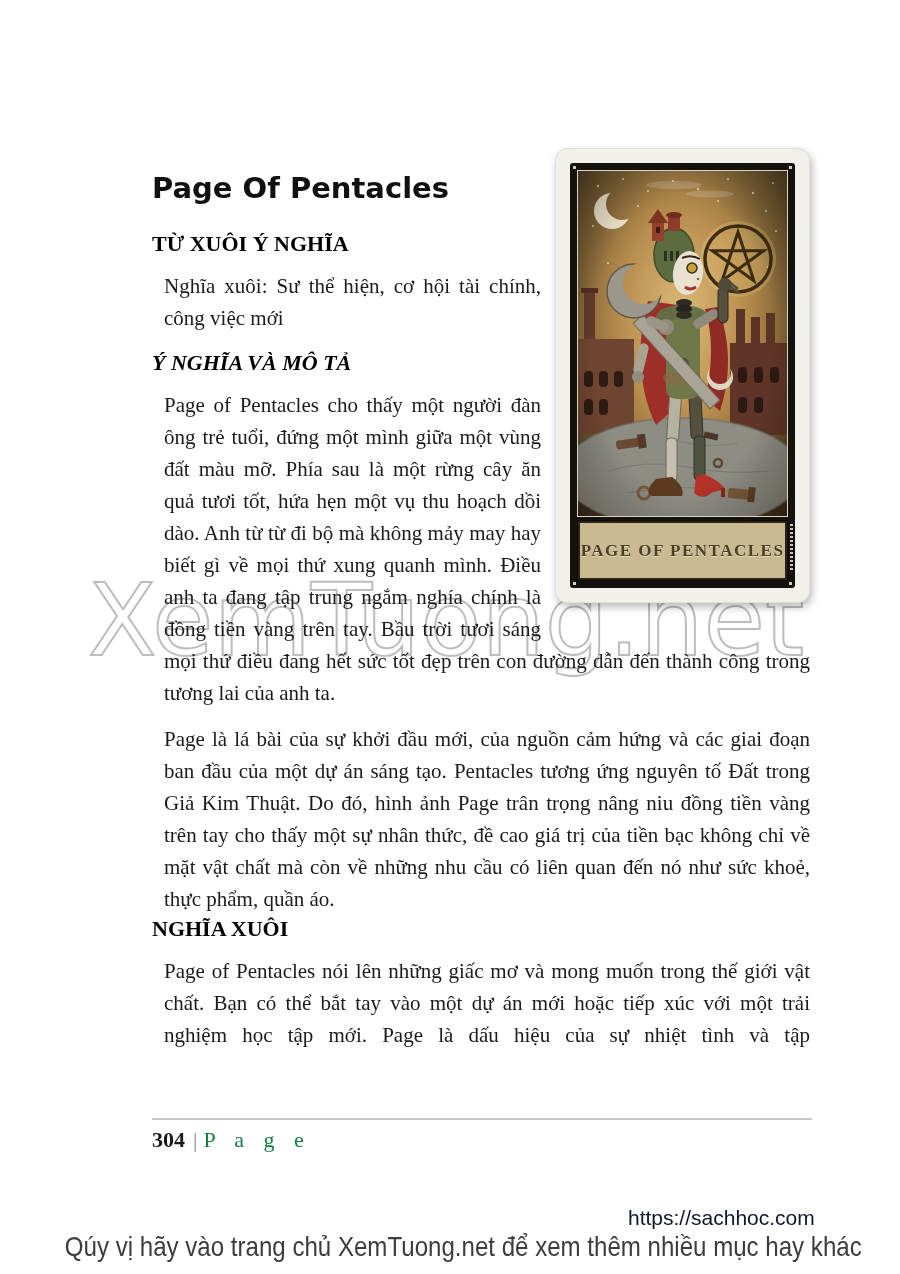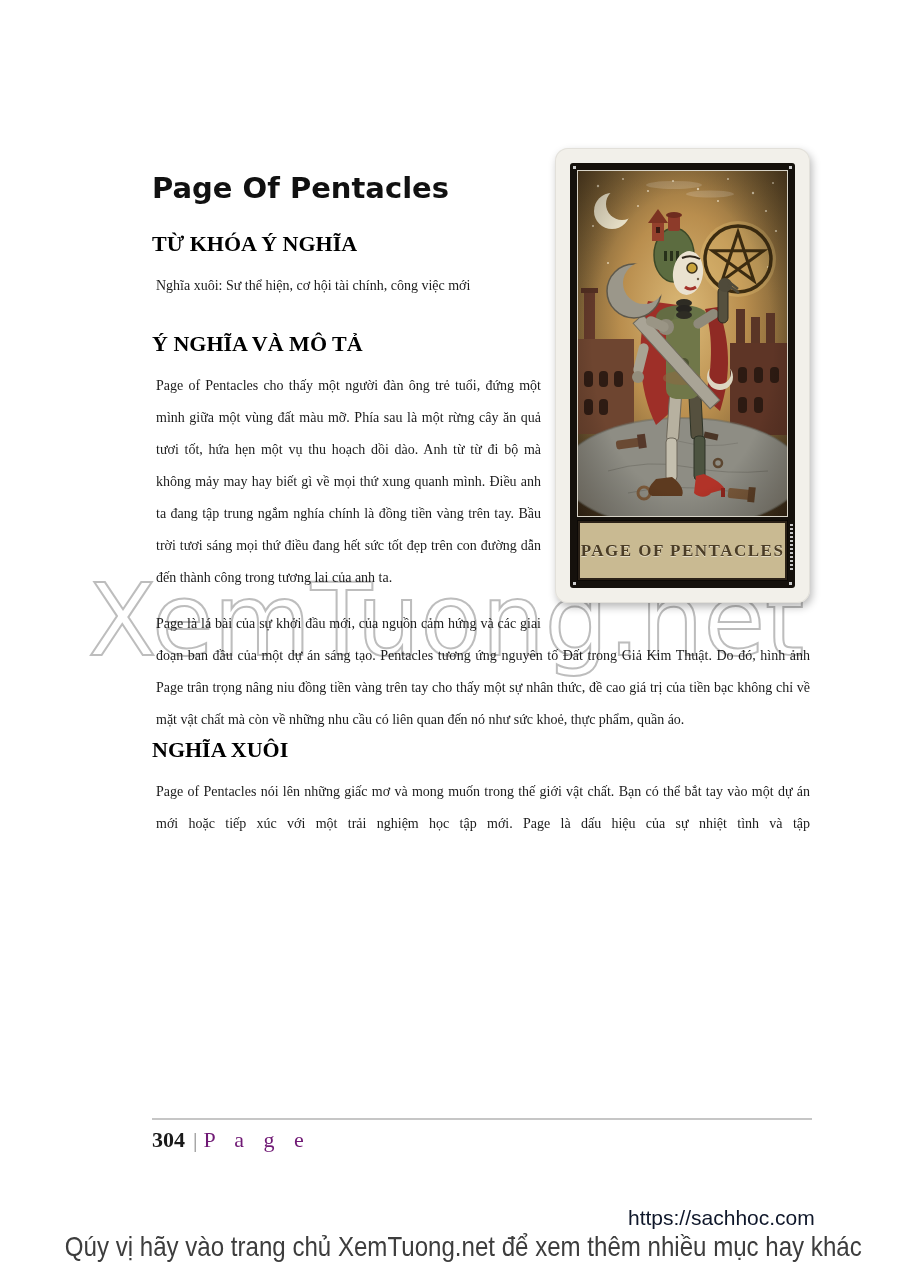--- a/index.html
+++ b/index.html
@@ -23,24 +23,24 @@
   }
   .page-title{
     font-family:"DejaVu Sans","Liberation Sans",sans-serif;
     font-weight:bold;font-size:29px;line-height:36px;margin:22px 0 0 0;
     color:#111;
   }
   h2{
     font-size:22px;line-height:28px;font-weight:bold;color:#000;
     margin:24px 0 0 0;
   }
-  h2.meaning{margin-top:28px;}
+  h2.meaning{margin-top:15px;font-style:italic;}
   h2.upright{margin-top:0;}
   .content p{
-    font-size:14px;line-height:32px;margin:12px 0 0 4px;
+    font-size:21px;line-height:32px;margin:12px 0 0 12px;
     text-align:justify;
   }
   .content p.para2{margin-top:14px;}
   .cutoff{text-align-last:justify;}
   
   .card{
     float:right;width:255px;height:455px;margin:0 0 14px 14px;
     background:#f2f0ea;border-radius:13px;
     box-shadow:2px 4px 8px rgba(0,0,0,0.28), 0 0 0 1px #e2e0da inset;
     padding:15px;box-sizing:border-box;position:relative;
@@ -71,21 +71,21 @@
     background:repeating-linear-gradient(#c9c9c9 0 2px,transparent 2px 4px);
   }
   
   .footer{
     position:absolute;left:152px;right:88px;top:1118px;z-index:2;
     border-top:2px solid #c6c6c6;padding-top:7px;
     font-size:22px;
   }
   .footer .num{font-weight:bold;color:#1a1a1a;}
   .footer .sep{color:#8d8d8d;padding:0 6px 0 8px;}
-  .footer .pg{color:#701a75;letter-spacing:7px;}
+  .footer .pg{color:#15803d;letter-spacing:7px;}
   
   .bottom-link{
     position:absolute;left:628px;top:1206px;z-index:2;
     font-family:"Liberation Sans","DejaVu Sans",sans-serif;
     font-size:21px;color:#0f172a;text-decoration:none;
   }
   .bottom-promo{
     position:absolute;left:0;right:0;top:1231px;z-index:2;text-align:left;
   }
   .bottom-promo span{
@@ -271,21 +271,21 @@
 
       <div class="card-banner">
         <span>PAGE OF PENTACLES</span>
       </div>
       <div class="copyright-strip"></div>
     </div>
   </div>
 
   <h1 class="page-title">Page Of Pentacles</h1>
 
-  <h2 class="keywords">TỪ KHÓA Ý NGHĨA</h2>
+  <h2 class="keywords">TỪ XUÔI Ý NGHĨA</h2>
   <p>Nghĩa xuôi: Sư thể hiện, cơ hội tài chính, công việc mới</p>
 
   <h2 class="meaning">Ý NGHĨA VÀ MÔ TẢ</h2>
   <p>Page of Pentacles cho thấy một người đàn ông trẻ tuổi, đứng một mình giữa một vùng đất màu mỡ. Phía sau là một rừng cây ăn quả tươi tốt, hứa hẹn một vụ thu hoạch dồi dào. Anh từ từ đi bộ mà không mảy may hay biết gì về mọi thứ xung quanh mình. Điều anh ta đang tập trung ngắm nghía chính là đồng tiền vàng trên tay. Bầu trời tươi sáng mọi thứ điều đang hết sức tốt đẹp trên con đường dẫn đến thành công trong tương lai của anh ta.</p>
   <p class="para2">Page là lá bài của sự khởi đầu mới, của nguồn cảm hứng và các giai đoạn ban đầu của một dự án sáng tạo. Pentacles tương ứng nguyên tố Đất trong Giả Kim Thuật. Do đó, hình ảnh Page trân trọng nâng niu đồng tiền vàng trên tay cho thấy một sự nhân thức, đề cao giá trị của tiền bạc không chỉ về mặt vật chất mà còn về những nhu cầu có liên quan đến nó như sức khoẻ, thực phẩm, quần áo.</p>
 
   <h2 class="upright">NGHĨA XUÔI</h2>
   <p class="cutoff">Page of Pentacles nói lên những giấc mơ và mong muốn trong thế giới vật chất. Bạn có thể bắt tay vào một dự án mới hoặc tiếp xúc với một trải nghiệm học tập mới. Page là dấu hiệu của sự nhiệt tình và tập</p>
 </div>
 

